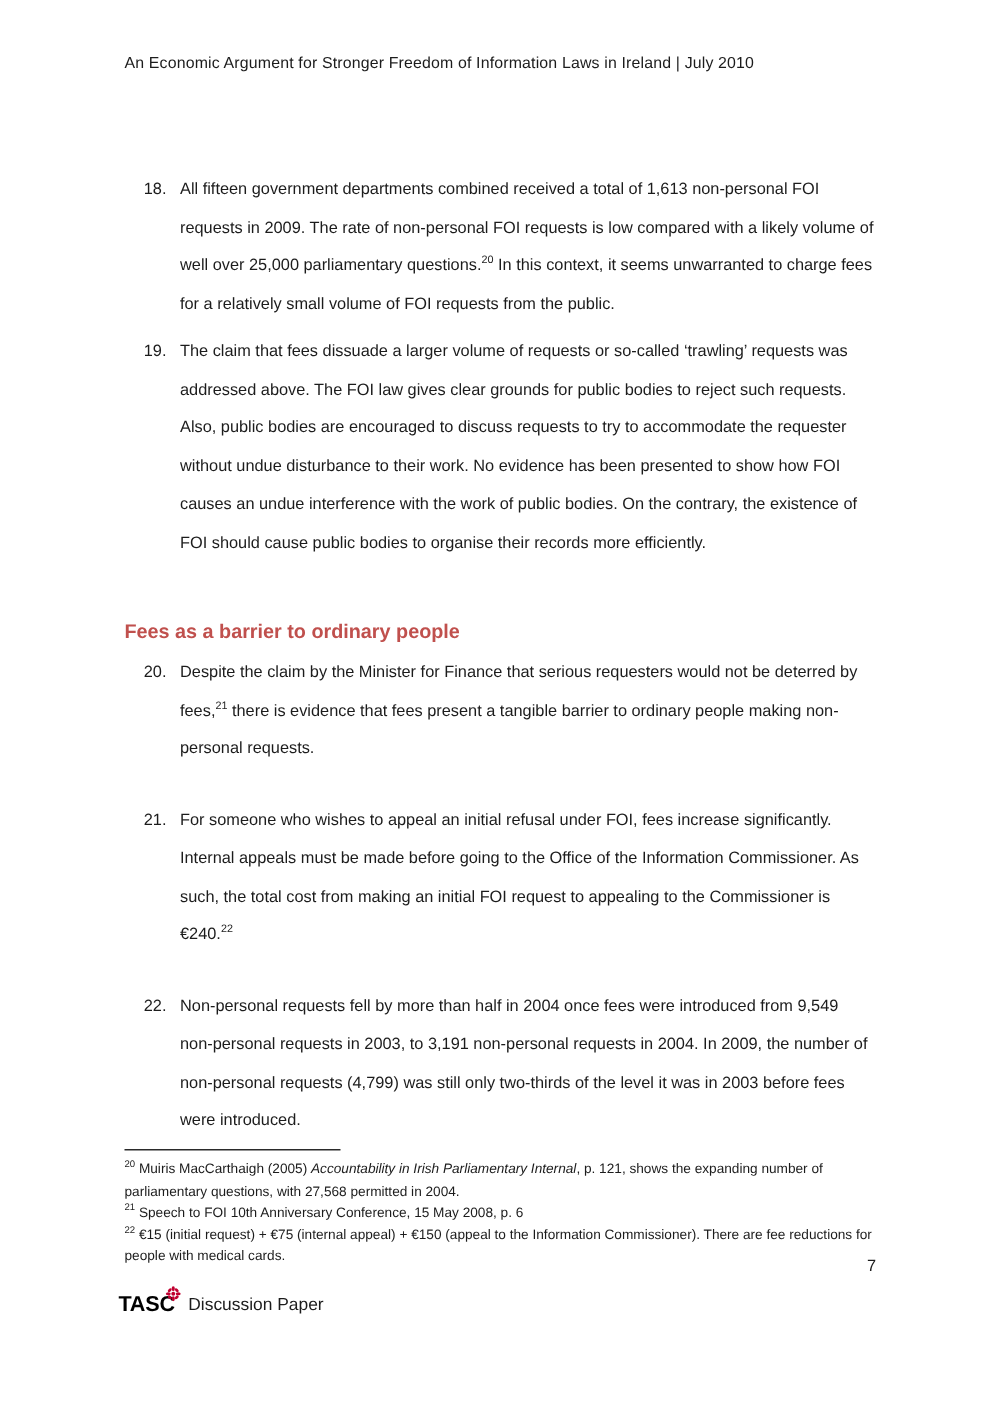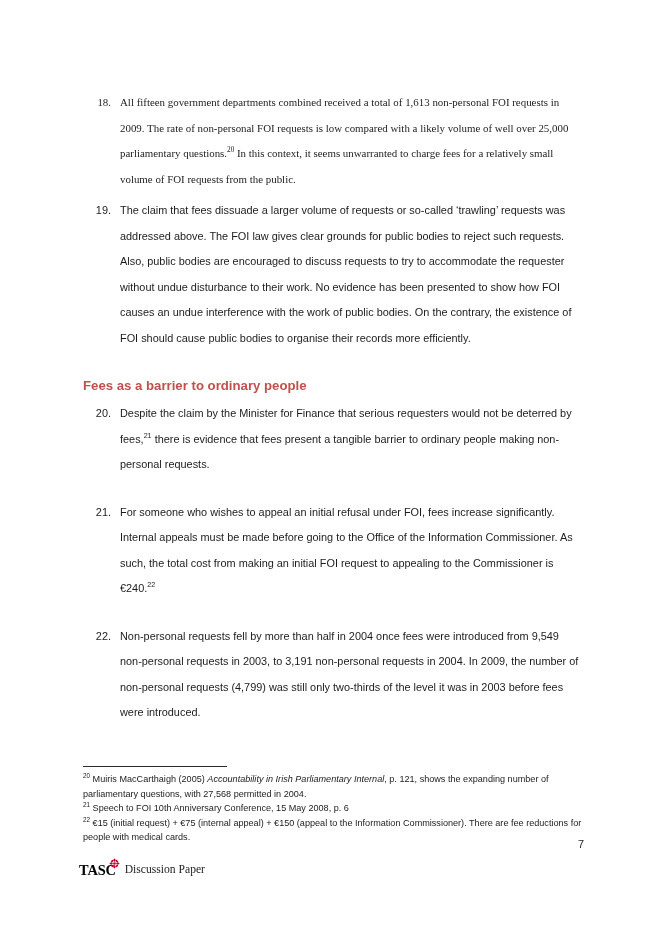--- a/index.html
+++ b/index.html
@@ -72,21 +72,21 @@
     color: #1c1c1c;
   }
   .list-item .txt {
     font-size: 10.9px;
     line-height: 25.5px;
     color: #1c1c1c;
   }
 
   
   .section-heading {
-    margin-top: 25px;
+    margin-top: 36px;
     margin-left: 0px;
     font-size: 13.2px;
     line-height: 20px;
     font-weight: bold;
     color: #c0504d;
   }
 
   sup {
     font-size: 0.66em;
     vertical-align: super;
@@ -126,21 +126,20 @@
     color: #1c1c1c;
   }
 
   
   .doc-footer {
     position: absolute;
     left: 79px;
     top: 862px;
     display: flex;
     align-items: center;
-    font-family: Liberation Serif, serif;
   }
   .tasc-logo {
     position: relative;
     display: inline-block;
     font-size: 14.4px;
     font-weight: bold;
     letter-spacing: -0.01em;
     color: #000000;
     line-height: 16px;
   }
@@ -156,25 +155,26 @@
     font-size: 11.6px;
     color: #1c1c1c;
     line-height: 16px;
   }
 </style>
 </head>
 <body>
 
 <div class="page">
 
+  <div class="doc-header">An Economic Argument for Stronger Freedom of Information Laws in Ireland | July 2010</div>
 
   <div class="body-block">
 
 
-    <div class="list-item" style="margin-top:16px;font-family:Liberation Serif, serif;">
+    <div class="list-item" style="margin-top:40px;">
       <span class="num">18.</span>
       <span class="txt"><span>All fifteen government departments combined received a total of 1,613 non-personal FOI requests in 2009. The rate of non-personal FOI requests is low compared with a likely volume of well over 25,000 parliamentary questions.</span><sup>20</sup><span> In this context, it seems unwarranted to charge fees for a relatively small volume of FOI requests from the public.</span></span>
     </div>
 
     <div class="list-item" style="margin-top:6px;">
       <span class="num">19.</span>
       <span class="txt"><span>The claim that fees dissuade a larger volume of requests or so-called ‘trawling’ requests was addressed above. The FOI law gives clear grounds for public bodies to reject such requests. Also, public bodies are encouraged to discuss requests to try to accommodate the requester without undue disturbance to their work. No evidence has been presented to show how FOI causes an undue interference with the work of public bodies. On the contrary, the existence of FOI should cause public bodies to organise their records more efficiently.</span></span>
     </div>
 
     <div class="section-heading">Fees as a barrier to ordinary people</div>

